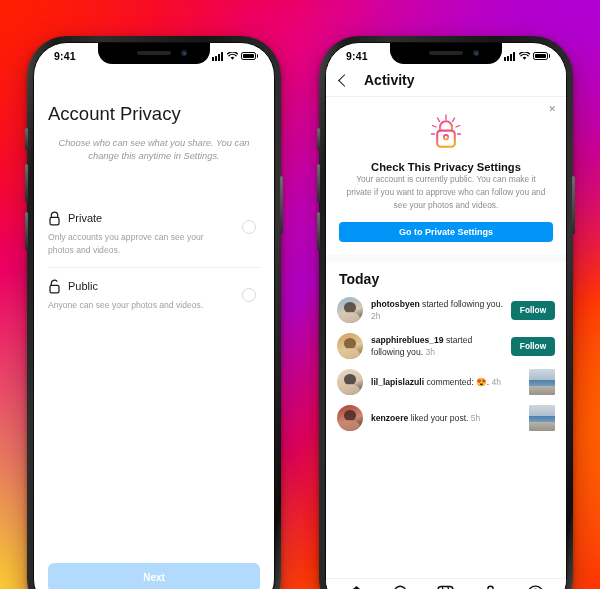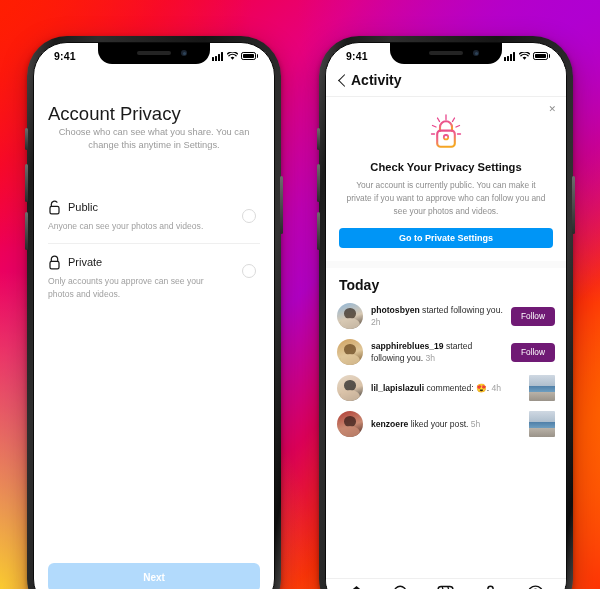--- a/index.html
+++ b/index.html
@@ -69,62 +69,62 @@
   .bars i{ width:2px; background:#000; border-radius:.5px; display:block; }
   .bars i:nth-child(1){height:3.5px}.bars i:nth-child(2){height:5px}
   .bars i:nth-child(3){height:6.5px}.bars i:nth-child(4){height:8.5px}
   .batt{ width:15px; height:8px; border:1.2px solid #000; border-radius:2.2px; padding:1px; }
   .batt span{ display:block; width:100%; height:100%; background:#000; border-radius:.8px; }
   .batt-tip{ width:1.3px;height:3.5px;background:#000;border-radius:0 1px 1px 0; }
 
   
   .ls{ padding:0 14px; height:calc(100% - 24px); display:flex; flex-direction:column; }
   .ls-title{ font-size:18.5px; color:#1a1a1a; margin-top:36px; font-weight:400; }
-  .ls-sub{ text-align:center; font-size:9.3px; color:#9a9a9a; line-height:1.45; margin-top:1px; padding:0 10px; }
+  .ls-sub{ text-align:center; font-size:9.3px; color:#9a9a9a; line-height:1.45; margin-top:12px; padding:0 10px;font-style:italic; }
   .opt-list{ margin-top:36px; }
   .opt{ padding:11px 0 10px; position:relative; }
   .opt + .opt{ border-top:1px solid #efefef; }
   .opt-head{ display:flex; align-items:center; gap:7px; }
   .opt-name{ font-size:11px; color:#1a1a1a; }
   .opt-desc{ font-size:8.6px; color:#a0a0a0; line-height:1.5; margin-top:5px; padding-right:50px; }
   .radio{ position:absolute; right:4px; top:20px; width:14px; height:14px;
     border-radius:50%; border:1.2px solid #dadada; background:#fff; }
   .next-wrap{ margin-top:auto; padding-bottom:20px; }
   .next-btn{ width:100%; height:29px; border-radius:6px; background:#b2dafc;
     color:#fff; font-size:10px; font-weight:bold; display:flex; align-items:center;
     justify-content:center; border:none; cursor:pointer; }
   .home-ind{ position:absolute; bottom:6px; left:50%; transform:translateX(-50%);
     width:84px; height:3.4px; border-radius:3px; background:#111; z-index:8; }
 
   
   .rs{ height:calc(100% - 24px); display:flex; flex-direction:column; background:#fff; }
-  .rs-header{ display:flex; align-items:center; gap:2px; padding:5px 12px 8px;
+  .rs-header{ display:flex; align-items:center; gap:15px; padding:5px 12px 8px;
     border-bottom:1px solid #efefef; }
   .back-chev{ width:9px; height:9px; border-left:1.6px solid #111; border-bottom:1.6px solid #111;
     transform:rotate(45deg); margin-left:2px; }
   .rs-title{ font-size:14px; font-weight:bold; color:#111; }
 
   .privacy-card{ position:relative; padding:12px 13px 13px; border-bottom:7px solid #fafafa; }
   .card-x{ position:absolute; top:8px; right:10px; font-size:9px; color:#8e8e8e; cursor:pointer; line-height:1; }
   .lock-art{ display:flex; justify-content:center; margin:4px 0 8px; }
   .card-title{ text-align:center; font-size:11.2px; font-weight:bold; color:#111; }
-  .card-body{ text-align:center; font-size:8.4px; color:#8e8e8e; line-height:1.55; margin-top:6px; padding:0 4px; }
+  .card-body{ text-align:center; font-size:8.4px; color:#8e8e8e; line-height:1.55; padding:0 4px; }
   .card-btn{ margin-top:10px; width:100%; height:20px; border-radius:4px; background:#0095f6;
     color:#fff; font-size:9px; font-weight:bold; display:flex; align-items:center;
     justify-content:center; border:none; cursor:pointer; }
 
   .today{ font-size:14px; font-weight:bold; color:#111; padding:9px 13px 5px; }
   .feed{ flex:1; overflow:hidden; }
   .row{ display:flex; align-items:center; gap:8px; padding:5px 11px; }
   .av{ width:26px; height:26px; border-radius:50%; flex:none; overflow:hidden; position:relative; }
   .row-txt{ flex:1; font-size:8.6px; line-height:1.42; color:#2b2b2b; }
   .row-txt b{ font-weight:bold; color:#111; }
   .row-txt .t{ color:#a0a0a0; }
-  .follow{ flex:none; width:44px; height:19px; border-radius:4px; background:#701a75;
-    color:#fff; font-size:8.3px; font-weight:normal; display:flex; align-items:center;
+  .follow{ flex:none; width:44px; height:19px; border-radius:4px; background:#0f766e;
+    color:#fff; font-size:8.3px; font-weight:bold; display:flex; align-items:center;
     justify-content:center; border:none; cursor:pointer; }
   .thumb{ flex:none; width:26px; height:26px; border-radius:1px; overflow:hidden; }
 
   .tabbar{ height:34px; border-top:1px solid #efefef; display:flex; align-items:center;
     justify-content:space-around; padding:0 8px 4px; }
   .tab{ cursor:pointer; display:flex; align-items:center; justify-content:center; }
 </style>
 </head>
 <body>
 
@@ -165,38 +165,38 @@
     </div>
 
     <div class="ls">
       <div class="ls-title">Account Privacy</div>
       <div class="ls-sub">Choose who can see what you share. You can change this anytime in Settings.</div>
 
       <div class="opt-list">
         <div class="opt">
           <div class="opt-head">
             <svg width="13" height="15" viewBox="0 0 13 15">
+              <path d="M3.3 6.4 V4.3 a3.2 3.2 0 0 1 6.4 0 V6.4" stroke="#1a1a1a" stroke-width="1.25" fill="none" stroke-linecap="round"></path>
+              <rect x="2" y="6.3" width="9" height="7.6" rx="1.6" stroke="#1a1a1a" stroke-width="1.25" fill="none"></rect>
+            </svg>
+            <div class="opt-name">Private</div>
+          </div>
+          <div class="opt-desc">Only accounts you approve can see your photos and videos.</div>
+          <div class="radio"></div>
+        </div>
+
+        <div class="opt">
+          <div class="opt-head">
+            <svg width="13" height="15" viewBox="0 0 13 15">
               <path d="M3.3 6.4 V4.3 a3.2 3.2 0 0 1 5.6 -2.1" stroke="#1a1a1a" stroke-width="1.25" fill="none" stroke-linecap="round"></path>
               <rect x="2" y="6.3" width="9" height="7.6" rx="1.6" stroke="#1a1a1a" stroke-width="1.25" fill="none"></rect>
             </svg>
             <div class="opt-name">Public</div>
           </div>
           <div class="opt-desc">Anyone can see your photos and videos.</div>
-          <div class="radio"></div>
-        </div>
-
-        <div class="opt">
-          <div class="opt-head">
-            <svg width="13" height="15" viewBox="0 0 13 15">
-              <path d="M3.3 6.4 V4.3 a3.2 3.2 0 0 1 6.4 0 V6.4" stroke="#1a1a1a" stroke-width="1.25" fill="none" stroke-linecap="round"></path>
-              <rect x="2" y="6.3" width="9" height="7.6" rx="1.6" stroke="#1a1a1a" stroke-width="1.25" fill="none"></rect>
-            </svg>
-            <div class="opt-name">Private</div>
-          </div>
-          <div class="opt-desc">Only accounts you approve can see your photos and videos.</div>
           <div class="radio"></div>
         </div>
       </div>
 
       <div class="next-wrap">
         <button class="next-btn">Next</button>
       </div>
     </div>
     <div class="home-ind"></div>
   </div>
@@ -261,21 +261,21 @@
               <line x1="34.5" y1="12.5" x2="31" y2="14"></line>
               <line x1="6.5" y1="21" x2="9.5" y2="21"></line>
               <line x1="35.5" y1="21" x2="32.5" y2="21"></line>
             </g>
             <path d="M15 18 V14.2 a6 6 0 0 1 12 0 V18" stroke="url(#lg)" stroke-width="2.1" fill="none" stroke-linecap="round"></path>
             <rect x="12.2" y="17.6" width="17.6" height="16.2" rx="3.4" stroke="url(#lg)" stroke-width="2.1" fill="none"></rect>
             <circle cx="21" cy="24.2" r="2.2" stroke="url(#lg)" stroke-width="1.8" fill="none"></circle>
             <line x1="21" y1="25.8" x2="21" y2="29.2" stroke="url(#lg)" stroke-width="1.8" stroke-linecap="round"></line>
           </svg>
         </div>
-        <div class="card-title">Check Your Privacy Settings</div>
+        <div class="card-title">Check This Privacy Settings</div>
         <div class="card-body">Your account is currently public. You can make it private if you want to approve who can follow you and see your photos and videos.</div>
         <button class="card-btn">Go to Private Settings</button>
       </div>
 
       <div class="today">Today</div>
 
       <div class="feed" id="feed">
           <div class="row">
             <div class="av" style="background: linear-gradient(160deg, rgb(143, 182, 216) 0%, rgb(216, 201, 180) 55%, rgb(60, 48, 38) 100%);">
               <div style="position:absolute;left:28%;top:20%;width:44%;height:40%;border-radius:50%;background:#3c3026;opacity:.75"></div>

